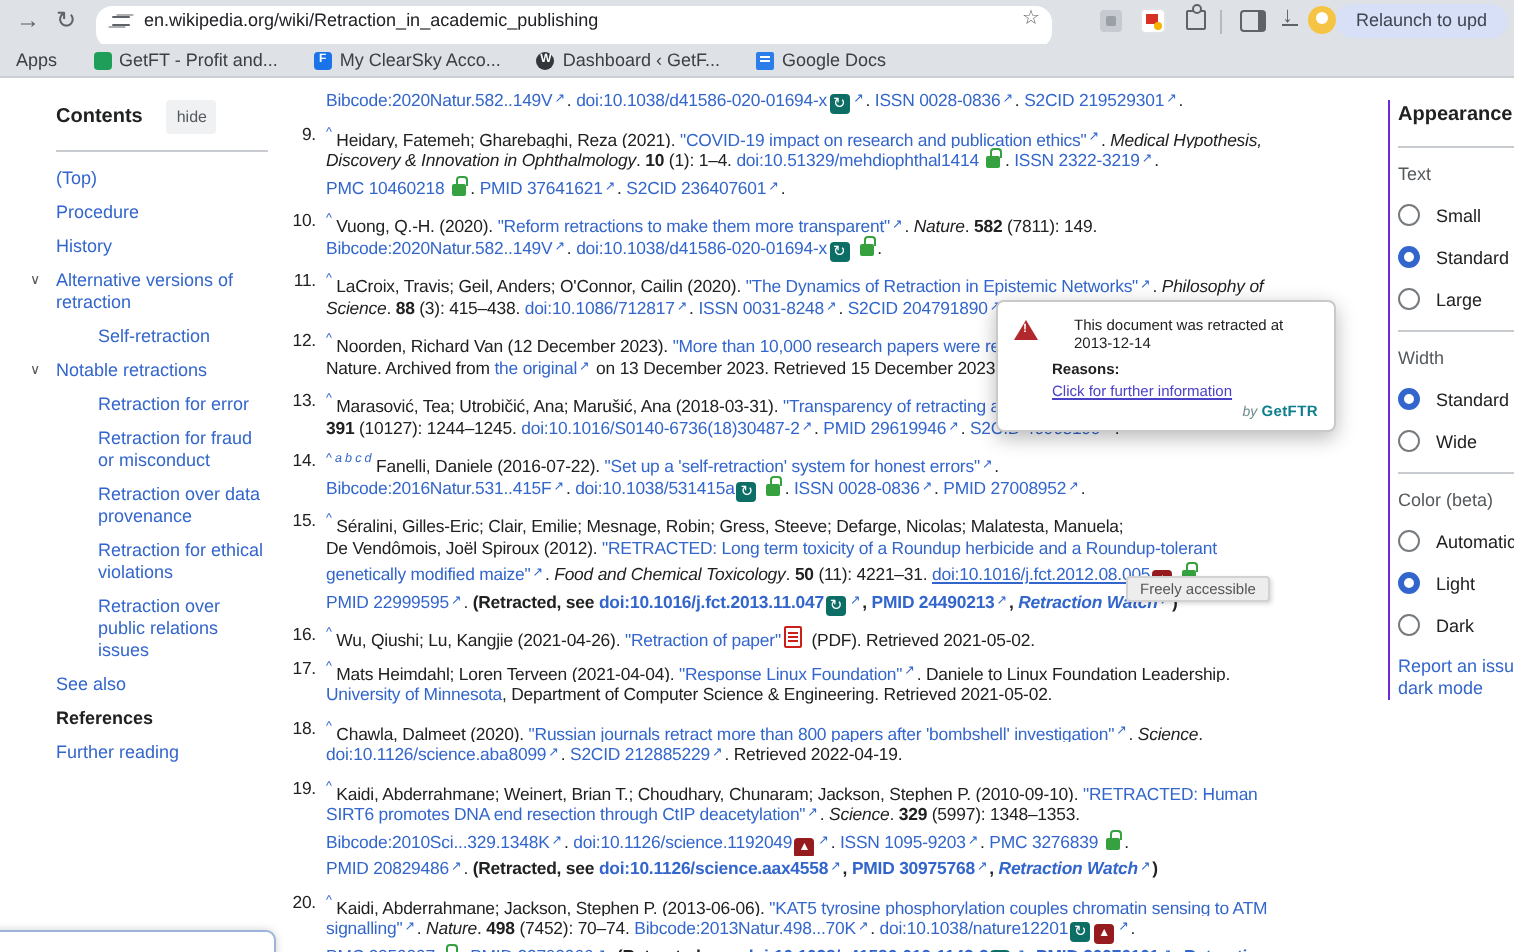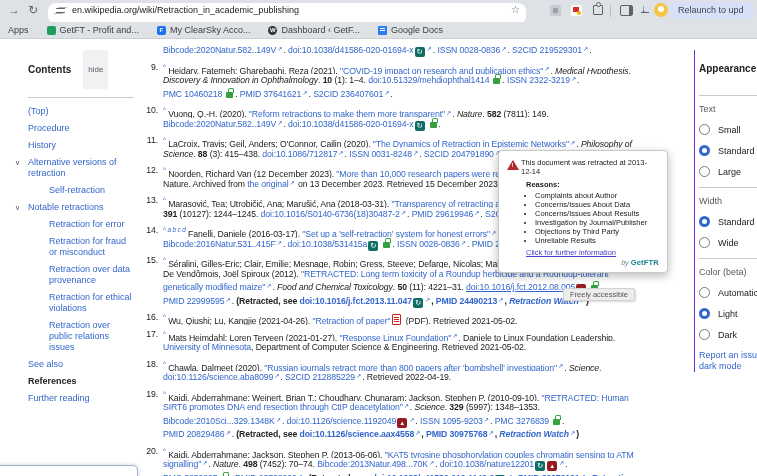--- a/index.html
+++ b/index.html
@@ -41,21 +41,21 @@
        line-height:9px;text-align:center;font-weight:bold}
   .fav.green-sheet{background:#1e9e58}
   .fav.blue-square{background:#1a73e8}
   .fav.dark-circle{background:#32373c;border-radius:50%}
   .fav.blue-doc{background:#2b7de9;border-radius:1px}
   .fav.blue-doc::after{content:"";display:block;margin:2px auto 0;width:5px;height:1px;background:#fff;box-shadow:0 2px 0 #fff}
   
   .toc{position:absolute;top:50px;left:28px;width:106px;font-size:9px;line-height:11px}
   .toc-head{display:flex;align-items:center;gap:12px;padding-bottom:8px;border-bottom:1px solid #c8ccd1;margin-bottom:8px}
   .toc-title{font-weight:bold;font-size:10px;color:#202122}
-  .hide-btn{font-size:8px;color:#54595d;background:#f0f1f3;border-radius:2px;padding:14px 5px}
+  .hide-btn{font-size:8px;color:#54595d;background:#f0f1f3;border-radius:2px;padding:3px 5px}
   .toc-item{position:relative;margin-bottom:6px;color:#36c;cursor:default}
   .toc-item.lvl2{padding-left:21px}
   .toc-item.active{color:#202122;font-weight:bold}
   .chev{position:absolute;left:-13px;top:0;color:#54595d;font-size:7px}
   
   .refs{position:absolute;top:44px;left:137px;width:523px;font-size:8.7px;letter-spacing:-0.1px}
   .ref{display:flex;margin-bottom:3px}
   .ref-num{flex:0 0 21px;text-align:right;padding-right:5px;line-height:13.5px}
   .ref-lines{flex:1;min-width:0}
   .ref-line{white-space:nowrap;overflow:hidden;line-height:13.5px;height:13.5px}
@@ -85,21 +85,21 @@
   .opt{display:flex;align-items:center;gap:8px;margin-bottom:10px}
   .radio{width:11px;height:11px;border:1px solid #767b80;border-radius:50%;background:#fff;
          box-sizing:border-box;flex:0 0 auto}
   .radio.sel{border:3.4px solid #36c}
   .divider{border-top:1px solid #c8ccd1;margin:10px 0 2px}
   .report-link{color:#36c;line-height:11px;margin-top:2px}
   
   .popup{position:absolute;left:498px;top:150px;width:170px;box-sizing:border-box;background:#fff;
          border:1px solid #c9c9c9;border-radius:4px;box-shadow:0 3px 10px rgba(0,0,0,.28);
          padding:7px 8px 5px;z-index:10;font-size:7.5px;color:#202122}
-  .popup-head{display:flex;gap:2px}
+  .popup-head{display:flex;gap:18px}
   .warn-tri{flex:0 0 auto;width:0;height:0;border-left:6px solid transparent;
             border-right:6px solid transparent;border-bottom:10px solid #b3282d;position:relative;margin-top:2px}
   .warn-tri::after{content:"!";position:absolute;left:-1.5px;top:1.5px;color:#fff;font-size:6px;font-weight:bold}
   .popup-title{line-height:9px;width:132px}
   .reasons-label{font-weight:bold;margin:4px 0 2px 19px}
   .popup ul{margin:0 0 3px 19px;padding-left:9px}
   .popup li{line-height:9px}
   .popup-link{display:block;color:#4a41c9;text-decoration:underline;margin-left:19px}
   .popup-by{text-align:right;margin-top:1px}
   .by-word{font-style:italic;color:#6a8a8a;font-size:7px}
@@ -215,21 +215,21 @@
     <div class="ref">
       <div class="ref-num">13.</div>
       <div class="ref-lines">
         <div class="ref-line"><sup class="rsup">^</sup><span class="rt"> Marasović, Tea; Utrobičić, Ana; Marušić, Ana (2018-03-31). </span><a class="rl">"Transparency of retracting and republishing the Lancet"</a></div>
         <div class="ref-line"><span class="rt bd">391</span><span class="rt"> (10127): 1244–1245. </span><a class="rl">doi:10.1016/S0140-6736(18)30487-2</a><span class="ext">↗</span><span class="rt">. </span><a class="rl">PMID 29619946</a><span class="ext">↗</span><span class="rt">. </span><a class="rl">S2CID 46968199</a><span class="ext">↗</span><span class="rt">.</span></div>
       </div>
     </div>
     <div class="ref">
       <div class="ref-num">14.</div>
       <div class="ref-lines">
-        <div class="ref-line"><sup class="rsup">^</sup><sup class="rsup it"> a b c d</sup><span class="rt"> Fanelli, Daniele (2016-03-17). </span><a class="rl">"Set up a 'self-retraction' system for honest errors"</a><span class="ext">↗</span><span class="rt">. </span></div>
+        <div class="ref-line"><sup class="rsup">^</sup><sup class="rsup it"> a b c d</sup><span class="rt"> Fanelli, Daniele (2016-07-22). </span><a class="rl">"Set up a 'self-retraction' system for honest errors"</a><span class="ext">↗</span><span class="rt">. </span></div>
         <div class="ref-line"><a class="rl">Bibcode:2016Natur.531..415F</a><span class="ext">↗</span><span class="rt">. </span><a class="rl">doi:10.1038/531415a</a><span class="ic ic-up">↻</span><span class="ic-oa"></span><span class="rt">. </span><a class="rl">ISSN 0028-0836</a><span class="ext">↗</span><span class="rt">. </span><a class="rl">PMID 27008952</a><span class="ext">↗</span><span class="rt">.</span></div>
       </div>
     </div>
     <div class="ref">
       <div class="ref-num">15.</div>
       <div class="ref-lines">
         <div class="ref-line"><sup class="rsup">^</sup><span class="rt"> Séralini, Gilles-Eric; Clair, Emilie; Mesnage, Robin; Gress, Steeve; Defarge, Nicolas; Malatesta, Manuela;</span></div>
         <div class="ref-line"><span class="rt">De Vendômois, Joël Spiroux (2012). </span><a class="rl">"RETRACTED: Long term toxicity of a Roundup herbicide and a Roundup-tolerant</a></div>
         <div class="ref-line"><a class="rl">genetically modified maize"</a><span class="ext">↗</span><span class="rt">. </span><span class="rt it">Food and Chemical Toxicology</span><span class="rt">. </span><span class="rt bd">50</span><span class="rt"> (11): 4221–31. </span><a class="rl u">doi:10.1016/j.fct.2012.08.005</a><span class="ic ic-rt">▲</span><span class="ic-oa"></span><span class="rt">.</span></div>
         <div class="ref-line"><a class="rl">PMID 22999595</a><span class="ext">↗</span><span class="rt">. </span><span class="rt bd">(Retracted, see </span><a class="rl bd">doi:10.1016/j.fct.2013.11.047</a><span class="ic ic-up">↻</span><span class="ext">↗</span><span class="rt bd">, </span><a class="rl bd">PMID 24490213</a><span class="ext">↗</span><span class="rt bd">, </span><a class="rl bd it">Retraction Watch</a><span class="ext">↗</span><span class="rt bd">)</span></div>
@@ -237,21 +237,21 @@
     </div>
     <div class="ref">
       <div class="ref-num">16.</div>
       <div class="ref-lines">
         <div class="ref-line"><sup class="rsup">^</sup><span class="rt"> Wu, Qiushi; Lu, Kangjie (2021-04-26). </span><a class="rl">"Retraction of paper"</a><span class="ic-pdf"></span><span class="rt"> (PDF). Retrieved 2021-05-02.</span></div>
       </div>
     </div>
     <div class="ref">
       <div class="ref-num">17.</div>
       <div class="ref-lines">
-        <div class="ref-line"><sup class="rsup">^</sup><span class="rt"> Mats Heimdahl; Loren Terveen (2021-01-27). </span><a class="rl">"Response Linux Foundation"</a><span class="ext">↗</span><span class="rt">. Daniele to Linux Foundation Leadership.</span></div>
+        <div class="ref-line"><sup class="rsup">^</sup><span class="rt"> Mats Heimdahl; Loren Terveen (2021-04-04). </span><a class="rl">"Response Linux Foundation"</a><span class="ext">↗</span><span class="rt">. Daniele to Linux Foundation Leadership.</span></div>
         <div class="ref-line"><a class="rl">University of Minnesota</a><span class="rt">, Department of Computer Science &amp; Engineering. Retrieved 2021-05-02.</span></div>
       </div>
     </div>
     <div class="ref">
       <div class="ref-num">18.</div>
       <div class="ref-lines">
         <div class="ref-line"><sup class="rsup">^</sup><span class="rt"> Chawla, Dalmeet (2020). </span><a class="rl">"Russian journals retract more than 800 papers after 'bombshell' investigation"</a><span class="ext">↗</span><span class="rt">. </span><span class="rt it">Science</span><span class="rt">.</span></div>
         <div class="ref-line"><a class="rl">doi:10.1126/science.aba8099</a><span class="ext">↗</span><span class="rt">. </span><a class="rl">S2CID 212885229</a><span class="ext">↗</span><span class="rt">. Retrieved 2022-04-19.</span></div>
       </div>
     </div>
@@ -320,28 +320,20 @@
     </div>
   <div class="report-link">Report an issue with dark mode</div>
 </aside>
 
 <div class="popup">
   <div class="popup-head">
     <span class="warn-tri"></span>
     <span class="popup-title">This document was retracted at 2013-12-14</span>
   </div>
   <div class="reasons-label">Reasons:</div>
-  <ul id="reason-list">
-      <li>Complaints about Author</li>
-      <li>Concerns/Issues About Data</li>
-      <li>Concerns/Issues About Results</li>
-      <li>Investigation by Journal/Publisher</li>
-      <li>Objections by Third Party</li>
-      <li>Unreliable Results</li>
-    </ul>
   <a class="popup-link">Click for further information</a>
   <div class="popup-by">
     <span class="by-word">by</span>
     <span class="brand">GetFTR</span>
   </div>
 </div>
 
 <div class="freely">Freely accessible</div>
 <div class="status-bubble"></div>
 

